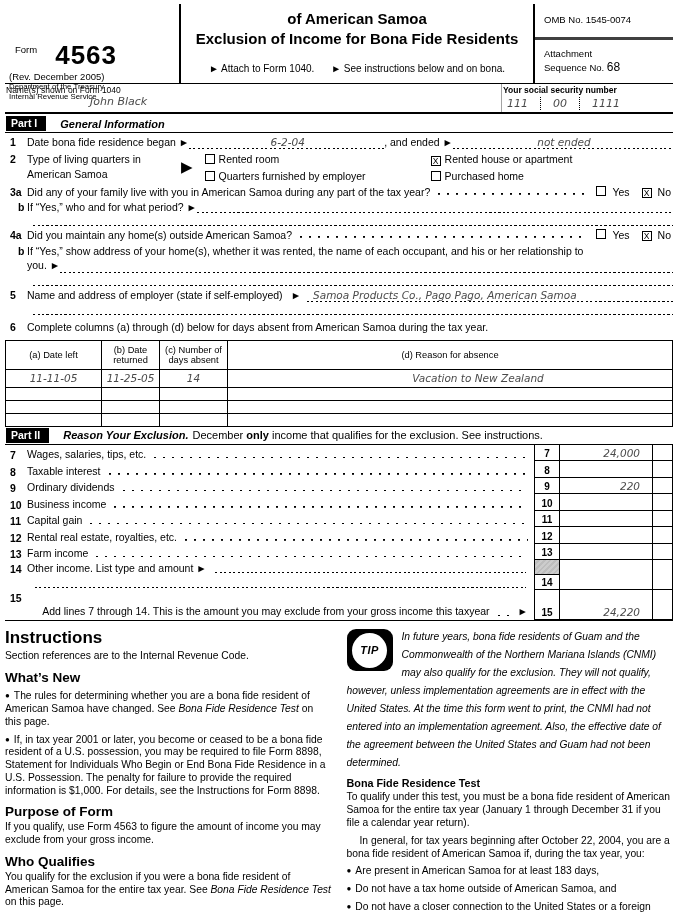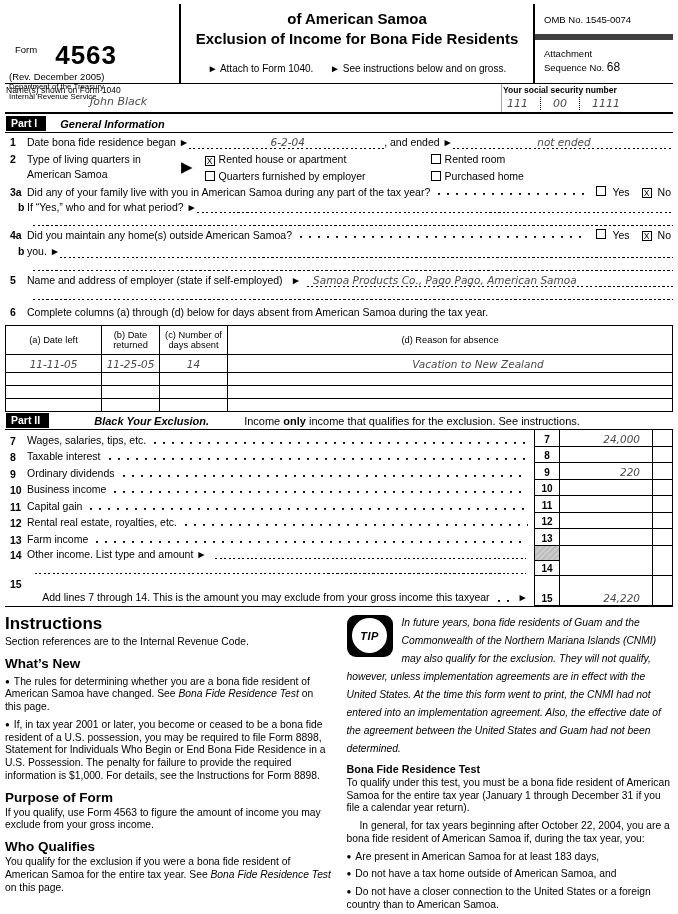--- a/index.html
+++ b/index.html
@@ -12,21 +12,21 @@
   .form-line { display: flex; align-items: flex-start; gap: 18px; padding-left: 8px; margin-top: 37px; }
   .form-word { font-size: 9.5px; padding-bottom: 4px; }
   .form-num { font-size: 26px; font-weight: bold; letter-spacing: 1px; line-height: 0.9; }
   .rev { font-size: 9.5px; margin-top: 4px; padding-left: 2px; }
   .dept { margin-top: auto; font-size: 7.8px; line-height: 1.2; padding-left: 2px; }
   .hdr-center { flex: 1; display: flex; flex-direction: column; padding: 5px 8px 0 8px; }
   .title { text-align: center; font-weight: bold; font-size: 15px; line-height: 1.3; }
   .subtitle { text-align: center; font-size: 10px; margin-top: auto; padding-bottom: 9px; }
   .subtitle span { margin: 0 7px; }
   .hdr-right { width: 140px; border-left: 2px solid #000; display: flex; flex-direction: column; }
-  .omb { padding: 10px 4px 0 9px; font-size: 9.5px; height: 36px; border-bottom: 6px solid #404040; }
+  .omb { padding: 10px 4px 0 9px; font-size: 9.5px; height: 36px; border-bottom: 3px solid #404040; }
   .attach { padding: 8px 4px 2px 9px; font-size: 9.5px; line-height: 1.3; }
   .attach-num { font-size: 12px; }
 
   
   .namerow { display: flex; border-bottom: 2px solid #000; height: 30px; }
   .name-left { flex: 1; padding: 1px 4px 0 1px; }
   .small-label { font-size: 8.5px; }
   .name-val { margin-left: 84px; font-size: 11px; }
   .hand { font-family: "DejaVu Sans", sans-serif; font-style: italic; color: #4a4a4a; }
   .name-right { width: 172px; border-left: 1px solid #a3a3a3; padding: 1px 2px 0 1px; }
@@ -130,21 +130,21 @@
         <div>Internal Revenue Service</div>
       </div>
     </div>
     <div class="hdr-center">
       <div class="title">
         <div>of American Samoa</div>
         <div>Exclusion of Income for Bona Fide Residents</div>
       </div>
       <div class="subtitle">
         <span>► Attach to Form 1040.</span>
-        <span>► See instructions below and on gross.</span>
+        <span>► See instructions below and on bona.</span>
       </div>
     </div>
     <div class="hdr-right">
       <div class="omb">OMB No. 1545-0074</div>
       <div class="attach">
         <div>Attachment</div>
         <div>
           <span>Sequence No.</span>
           <span class="attach-num">68</span>
         </div>
@@ -184,22 +184,22 @@
 
   <div class="row">
     <span class="no">2</span>
     <div class="l2wrap">
       <div class="l2labels">
         <div>Type of living quarters in</div>
         <div>American Samoa</div>
       </div>
       <span class="big-arrow">▶</span>
       <div class="optgrid">
+        <span class="opt"><span class="cb"></span><span>Rented room</span></span>
         <span class="opt"><span class="cb">X</span><span>Rented house or apartment</span></span>
-        <span class="opt"><span class="cb"></span><span>Rented room</span></span>
         <span class="opt"><span class="cb"></span><span>Quarters furnished by employer</span></span>
         <span class="opt"><span class="cb"></span><span>Purchased home</span></span>
       </div>
     </div>
   </div>
 
   <div class="row">
     <span class="no">3a</span>
     <span>Did any of your family live with you in American Samoa during any part of the tax year?</span>
     <span class="dots"></span>
@@ -228,20 +228,21 @@
       <span class="cb"></span>
         <span class="lbl">Yes</span>
       <span class="cb">X</span>
         <span>No</span>
     </span>
   </div>
 
   <div class="row">
     <span class="no sub">b</span>
     <div class="wrap2">
+      <div>If “Yes,” show address of your home(s), whether it was rented, the name of each occupant, and his or her relationship to</div>
       <div class="cont">
         <span>you. ►</span>
         <span class="fill"><span class="hand"></span></span>
       </div>
     </div>
   </div>
   <div class="dashrow">
       <span class="fill"></span>
     </div>
 
@@ -288,25 +289,25 @@
     </tr>
     <tr class="empty">
       <td></td>
       <td></td>
       <td></td>
       <td></td>
     </tr>
   </tbody>
     </table>
 
-  <div class="part-bar" style="margin-top:0;gap:31px;">
+  <div class="part-bar" style="margin-top:0;">
     <span class="part-label">Part II</span>
-    <span class="part-title">Black Your Exclusion.</span>
+    <span class="part-title">Reason Your Exclusion.</span>
     <span class="part-sub" style="margin-left:4px;">
-      <span>Income</span>
+      <span>December</span>
       <span class="bold">only</span>
       <span>income that qualifies for the exclusion. See instructions.</span>
     </span>
   </div>
 
   <div class="p2">
     <div class="p2row">
       <span class="no">7</span>
       <span class="p2label">Wages, salaries, tips, etc.</span>
       <span class="dots"></span>

